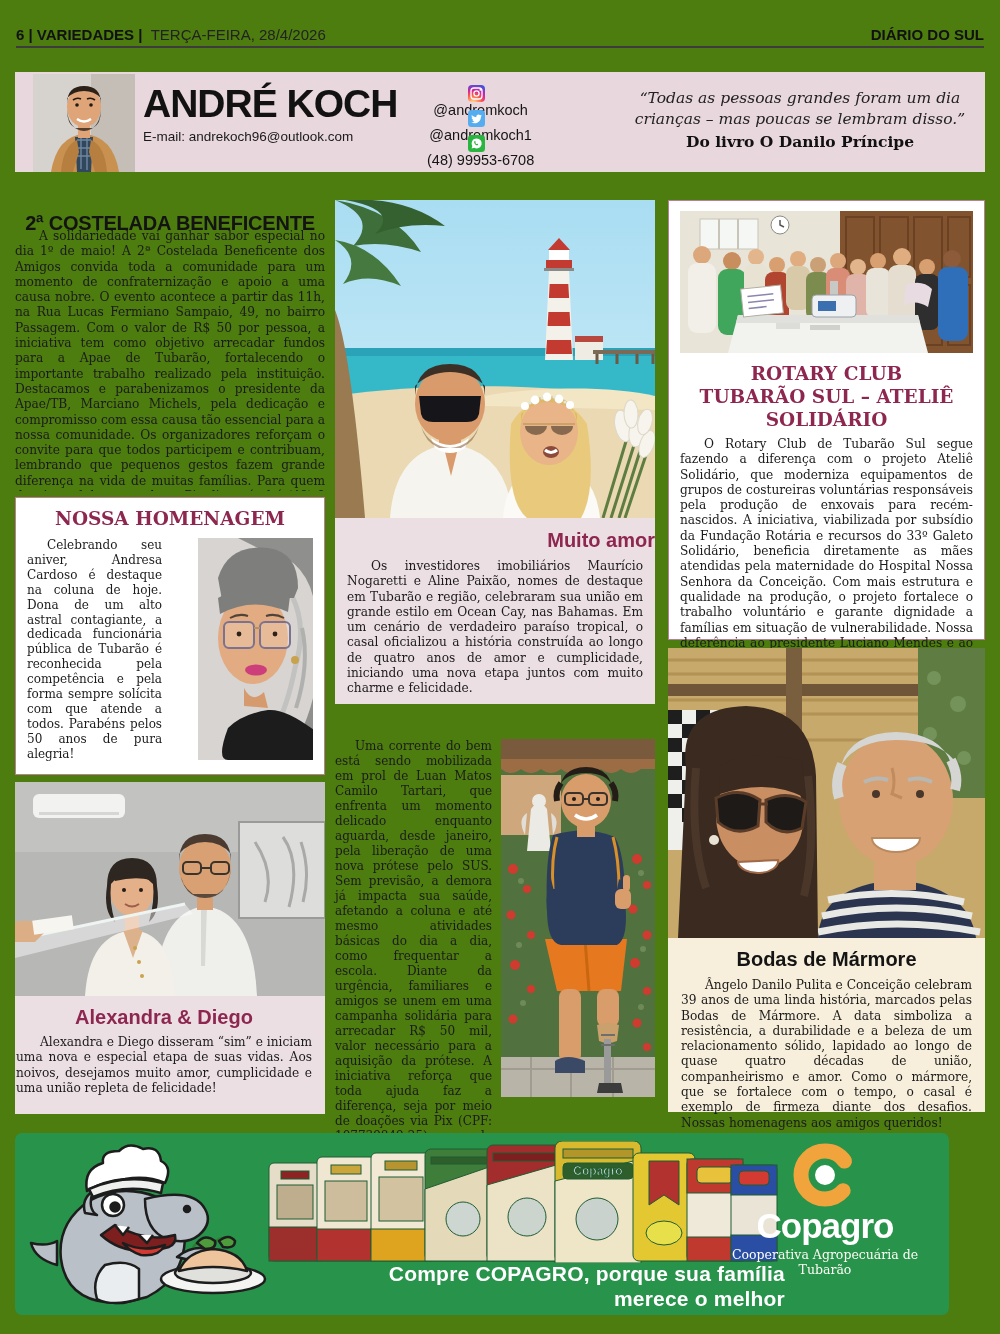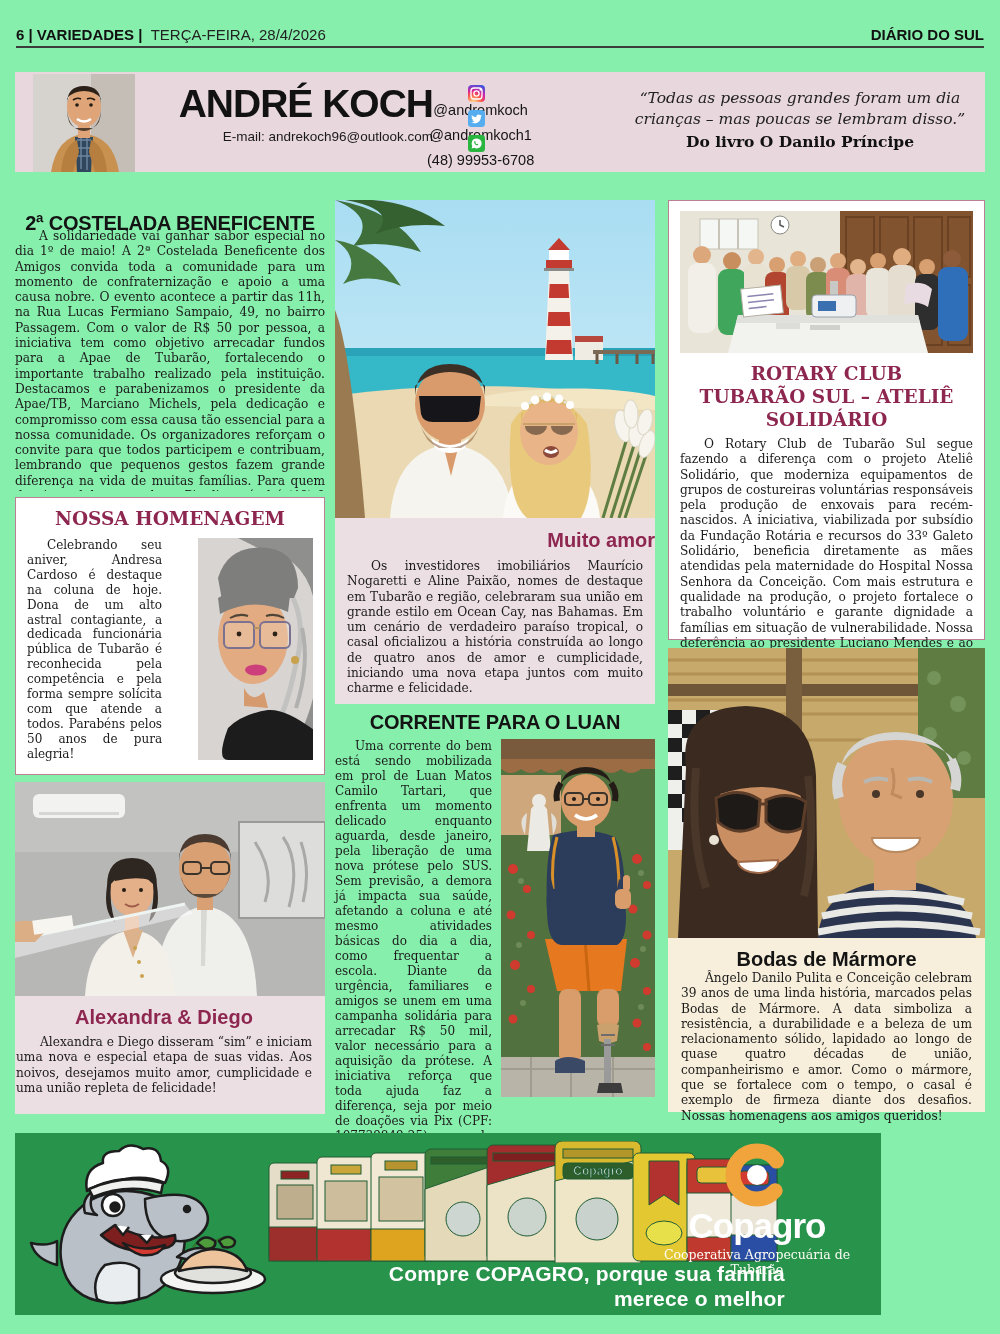--- a/index.html
+++ b/index.html
@@ -1,27 +1,27 @@
 <!DOCTYPE html>
 <html><head>
 <meta charset="utf-8">
 <style>
   html,body{margin:0;padding:0;background:#ffffff;}
-  .page{position:relative;width:1000px;height:1334px;background:#86efac;overflow:hidden;
+  .page{position:relative;width:1000px;height:1334px;background:#4d7c0f;overflow:hidden;
         font-family:"Liberation Sans",sans-serif;color:#1c1c1c;}
   
   .hdr{position:absolute;left:16px;right:16px;top:26px;display:flex;justify-content:space-between;
        align-items:baseline;font-size:15px;}
   .hdr .bold{font-weight:700;color:#111;}
   .hdr .lite{font-weight:400;color:#222;margin-left:4px;}
   .hdr-rule{position:absolute;left:16px;right:16px;top:46px;height:2px;background:#3c3c3c;}
   
   .mast{position:absolute;left:15px;top:72px;width:970px;height:100px;background:#e8d7dd;}
   .mast-photo{position:absolute;left:18px;bottom:0;width:102px;height:98px;overflow:hidden;}
-  .mast-name{position:absolute;left:128px;top:10px;width:290px;text-align:right;}
+  .mast-name{position:absolute;left:128px;top:10px;width:290px;text-align:left;}
   .mast-name .nm{font-size:39px;font-weight:800;letter-spacing:-1px;color:#121212;line-height:44px;}
   .mast-name .em{font-size:13.5px;color:#1a1a1a;margin-top:3px;}
   .socials{position:absolute;left:412px;top:13px;}
   .soc-row{display:flex;align-items:center;height:25px;flex-direction:column;}
   .soc-row .ic{width:17px;height:17px;margin-right:8px;flex:0 0 auto;}
   .soc-row .tx{font-size:14.5px;color:#151515;}
   .quote{position:absolute;left:610px;top:16px;width:350px;text-align:center;
          font-family:"DejaVu Serif",serif;}
   .quote .q{font-style:italic;font-size:15.5px;line-height:21px;color:#222;}
   .quote .src{font-weight:700;font-size:15.5px;margin-top:2px;color:#111;}
@@ -60,24 +60,24 @@
   .luan-photo{width:154px;height:358px;}
   
   .box-rotary{position:absolute;left:668px;top:200px;width:315px;height:438px;
               border:1.5px solid #bb7f95;background:#fff;}
   .rotary-photo{margin:10px auto 0 auto;width:293px;height:142px;}
   .box-rotary .ttl{margin-top:9px;}
   .box-rotary .bt{padding:6px 11px 0 11px;}
   .box-bodas{position:absolute;left:668px;top:648px;width:317px;}
   .bodas-photo{width:317px;height:290px;}
   .bodas-cap{background:#f7efdb;padding:10px 13px 12px 13px;height:152px;}
-  .bodas-cap .bt{}
+  .bodas-cap .bt{margin-top:7px;}
   
-  .ad{position:absolute;left:15px;top:1133px;width:866px;height:182px;background:#28934b;
-      border-radius:0;}
+  .ad{position:absolute;left:15px;top:1133px;width:934px;height:182px;background:#28934b;
+      border-radius:7px;}
   .ad-shark{position:absolute;left:12px;top:6px;width:250px;height:172px;}
   .ad-packs{position:absolute;left:252px;top:8px;width:512px;height:122px;}
   .ad-slogan{position:absolute;left:300px;top:128px;width:470px;text-align:right;
              color:#fff;font-weight:700;font-size:21px;line-height:25px;letter-spacing:0.2px;}
   .ad-brand{position:absolute;right:14px;top:6px;width:220px;text-align:center;}
   .ad-brand .cmark{width:64px;height:64px;margin:4px auto 0 auto;}
   .ad-brand .bn{color:#fff;font-weight:800;font-size:35px;letter-spacing:-1px;line-height:38px;}
   .ad-brand .bs{color:#fdfdf6;font-family:"DejaVu Serif",serif;font-size:12.5px;margin-top:2px;}
 </style>
 </head>
@@ -312,21 +312,20 @@
         </g>
       </g>
     </svg>
   </span>
 
   <div class="box-amor">
     <div class="ttl h-sans-maroon">Muito amor</div>
     <div class="bt body-text">Os investidores imobiliários Maurício Nogaretti e Aline Paixão, nomes de destaque em Tubarão e região, celebraram sua união em grande estilo em Ocean Cay, nas Bahamas. Em um cenário de verdadeiro paraíso tropical, o casal oficializou a história construída ao longo de quatro anos de amor e cumplicidade, iniciando uma nova etapa juntos com muito charme e felicidade.</div>
   </div>
 
-  <div class="t-luan h-cond">CORRENTE PARA O LUAN</div>
   <div class="luan-row">
     <div class="luan-txt body-text">Uma corrente do bem está sendo mobilizada em prol de Luan Matos Camilo Tartari, que enfrenta um momento delicado enquanto aguarda, desde janeiro, pela liberação de uma nova prótese pelo SUS. Sem previsão, a demora já impacta sua saúde, afetando a coluna e até mesmo atividades básicas do dia a dia, como frequentar a escola. Diante da urgência, familiares e amigos se unem em uma campanha solidária para arrecadar R$ 50 mil, valor necessário para a aquisição da prótese. A iniciativa reforça que toda ajuda faz a diferença, seja por meio de doações via Pix (CPF: 107739849-25) ou pelo compartilhamento da causa.</div>
     <span class="luan-photo photo">
       <svg viewBox="0 0 154 358" width="154" height="358">
         <rect width="154" height="358" fill="#51713f"></rect>
         <rect width="154" height="30" fill="#7a5a3c"></rect>
         <path d="M0 30 q10 8 20 0 q10 8 20 0 q10 8 20 0 q10 8 20 0 q10 8 20 0 q10 8 20 0 q10 8 20 0 l14 0 l0 -10 l-154 0 Z" fill="#9c6c45"></path>
         <rect x="0" y="36" width="60" height="60" fill="#cfa77c"></rect>
         <g fill="#cf3b2e">
           <circle cx="12" cy="130" r="5"></circle>

